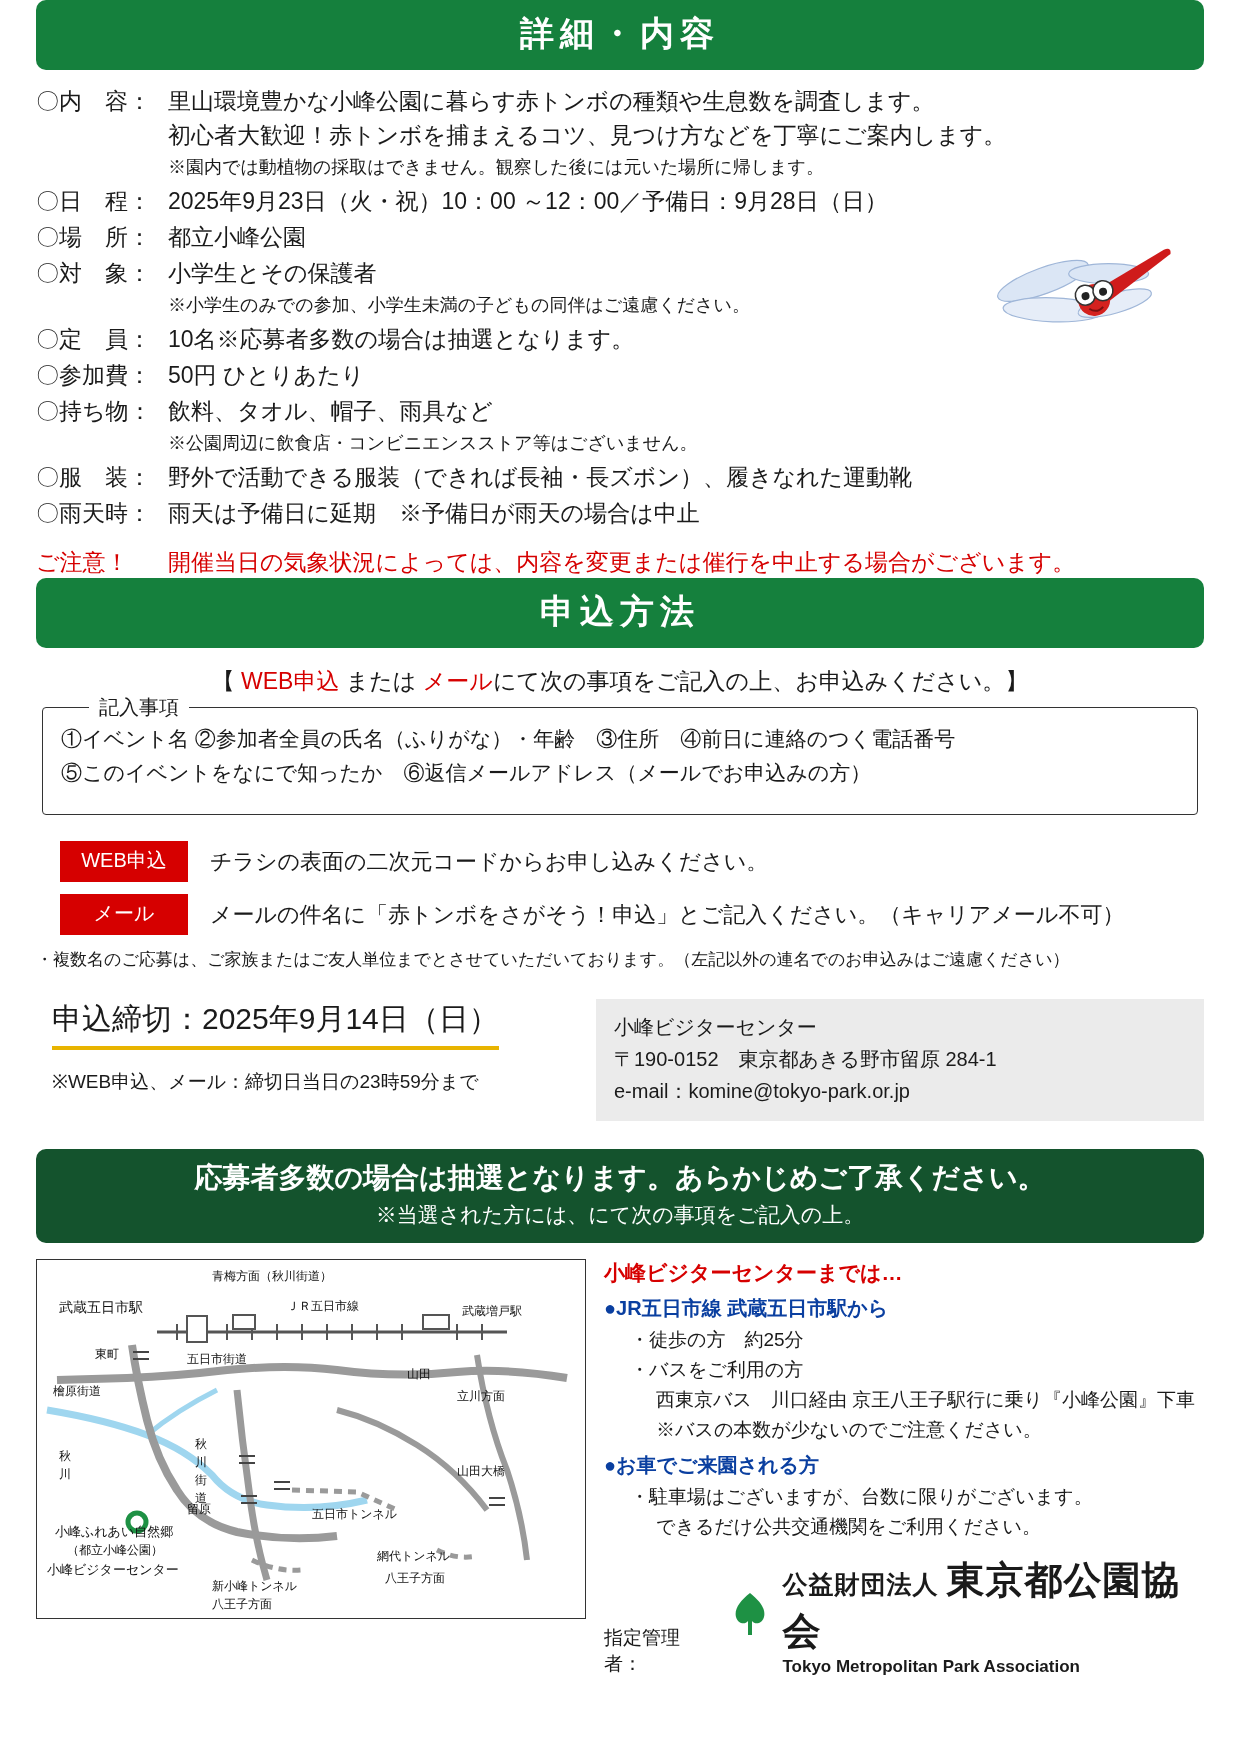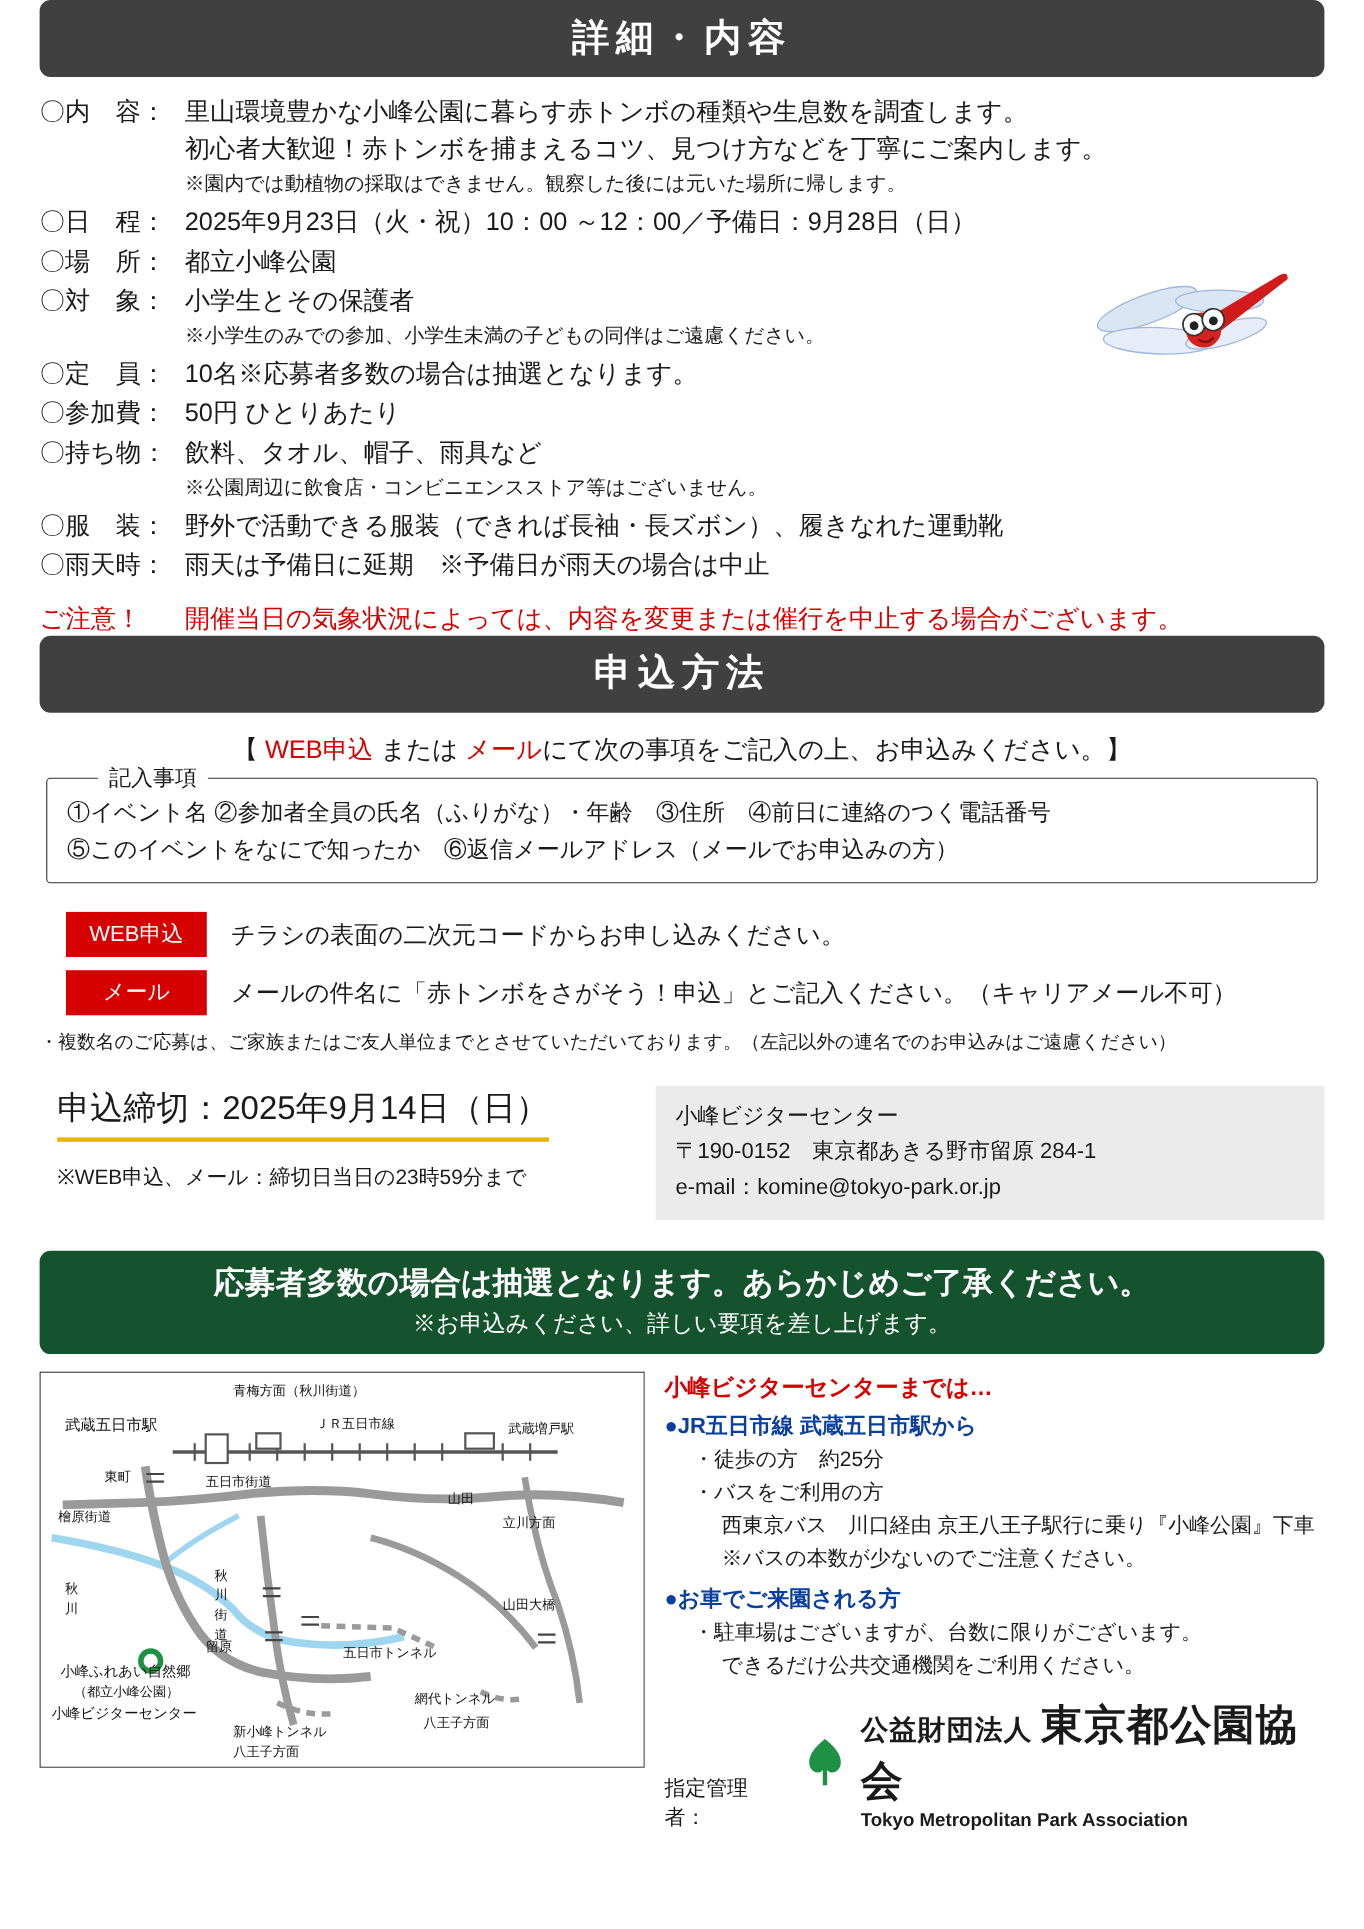--- a/index.html
+++ b/index.html
@@ -11,21 +11,21 @@
     font-family: "Liberation Sans", sans-serif;
     color: #1a1a1a;
     position: relative;
     overflow: hidden;
   }
 
   .page { position: relative; width: 1240px; height: 1754px; padding: 0 36px; }
 
   
   .band {
-    background: #404040;
+    background: #15803d;
     color: #ffffff;
     text-align: center;
     font-size: 34px;
     font-weight: bold;
     letter-spacing: 6px;
     padding: 11px 0 13px;
     border-radius: 10px;
   }
 
   
@@ -52,21 +52,21 @@
     text-align: center;
     font-size: 23px;
     margin: 18px 0 10px;
   }
   .apply-lead .red { color: #d60000; }
 
   .fieldset {
     border: 1px solid #333;
     border-radius: 4px;
     margin: 6px 6px 0 6px;
-    padding: 14px 18px 12px;
+    padding: 14px 18px 24px;
     position: relative;
   }
   .fieldset .legend {
     position: absolute;
     top: -14px;
     left: 46px;
     background: #fff;
     padding: 0 10px;
     font-size: 20px;
   }
@@ -254,21 +254,21 @@
     </div>
     <div class="contact">
       <div>小峰ビジターセンター</div>
       <div>〒190-0152　東京都あきる野市留原 284-1</div>
       <div>e-mail：komine@tokyo-park.or.jp</div>
     </div>
   </div>
 
   <div class="lottery">
     <div class="l1">応募者多数の場合は抽選となります。あらかじめご了承ください。</div>
-    <div class="l2">※お申込みください、詳しい要項を差し上げます。</div>
+    <div class="l2">※当選された方には、にて次の事項をご記入の上。</div>
   </div>
 
   <div class="bottom">
 
     <div class="map-box">
       <svg width="548" height="358" viewBox="0 0 548 358">
         <rect x="0" y="0" width="548" height="358" fill="#ffffff"></rect>
 
         <path d="M10 150 Q70 160 110 175 Q150 190 175 215 Q195 240 230 245 Q280 252 330 240" stroke="#9fd6ef" stroke-width="7" fill="none"></path>
         <path d="M110 175 Q140 150 180 130" stroke="#9fd6ef" stroke-width="5" fill="none"></path>

